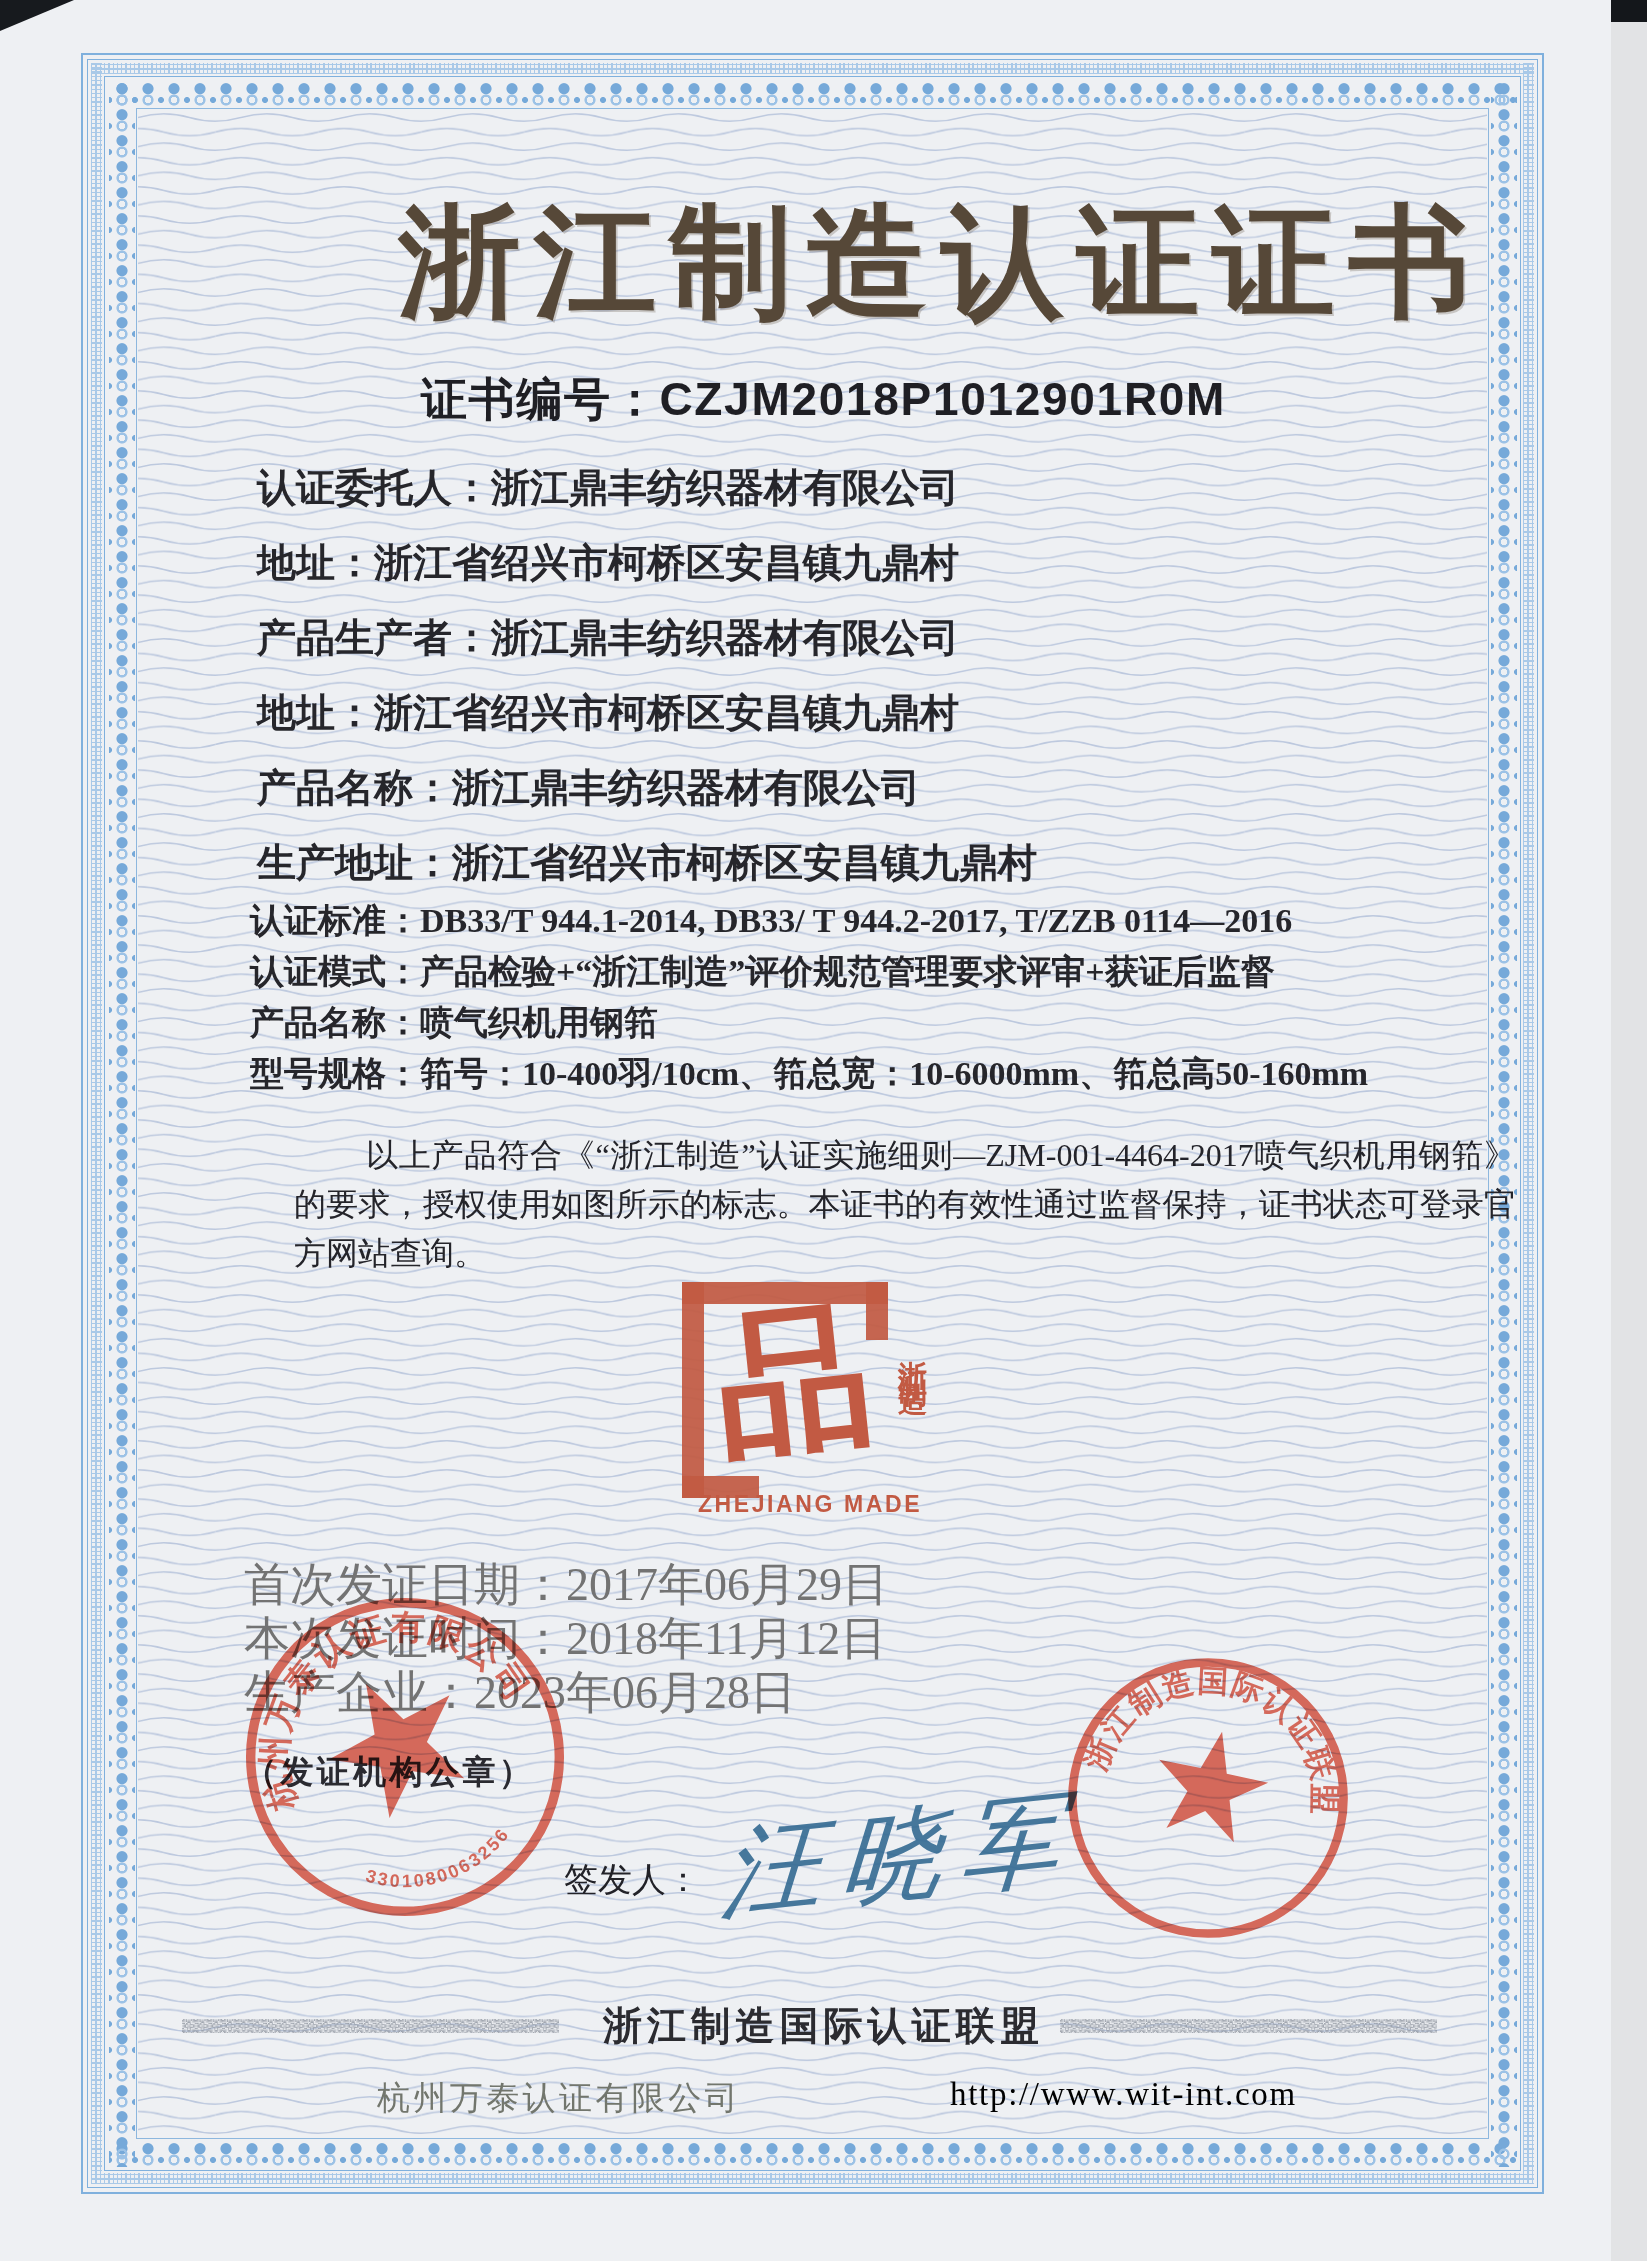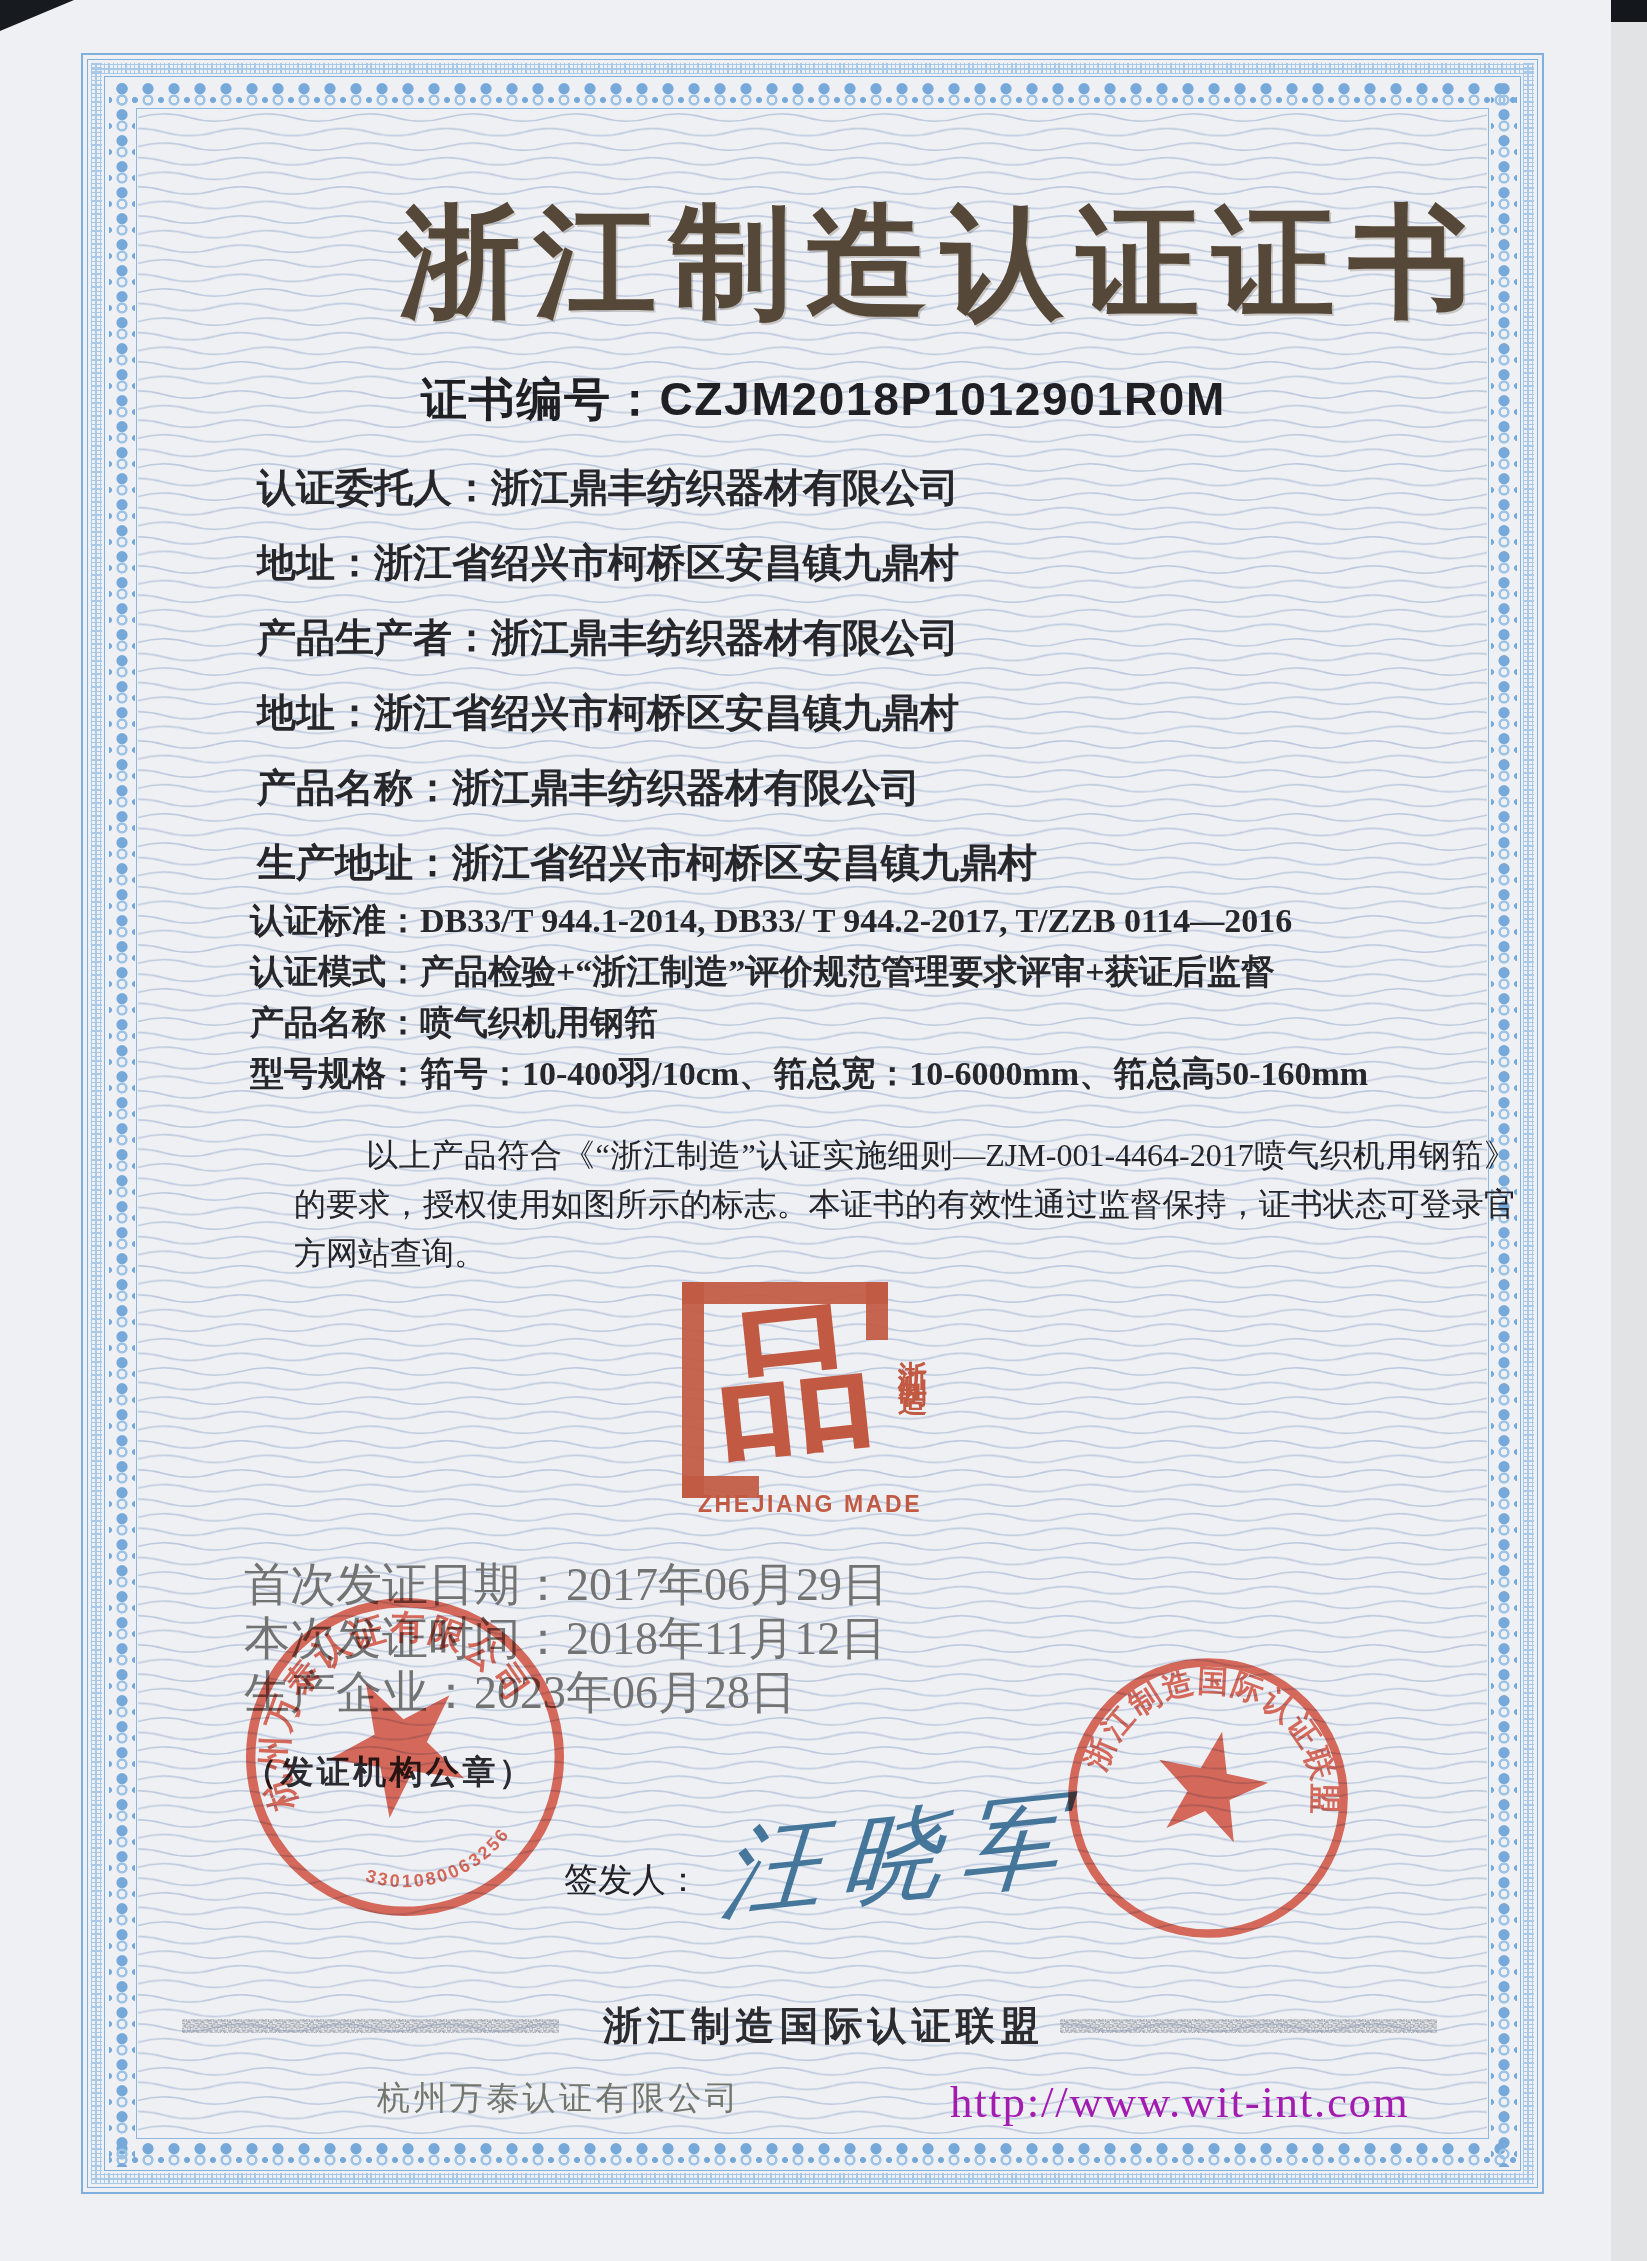--- a/index.html
+++ b/index.html
@@ -60,21 +60,21 @@
     letter-spacing:19px;transform:rotate(-6deg) skewX(-10deg);
     font-style:italic;opacity:.88;white-space:nowrap;}
   .alliance{left:223px;top:1999px;width:1201px;text-align:center;
     font-size:39px;font-weight:bold;letter-spacing:5.1px;color:#2b2b30;}
   .flourish{top:2019px;height:13.7px;
     background-image:repeating-radial-gradient(circle at 6.9px 6.9px,#9298a2 1.9px,rgba(0,0,0,0) 2.7px);
     background-size:13.7px 13.7px;opacity:.85;}
   .flourish-left{left:182px;width:377px;}
   .flourish-right{left:1060px;width:377px;}
   .footer-company{left:377px;top:2076px;font-size:33px;color:#72766d;letter-spacing:3.4px;}
-  .footer-url{left:950px;top:2076px;font-size:45px;color:#a21caf;letter-spacing:1.7px;}
+  .footer-url{left:950px;top:2076px;font-size:33px;color:#000000;letter-spacing:1.7px;}
   
   .logo{left:682px;top:1282px;width:250px;height:242px;}
   .logo .bar{background:#c25a43;opacity:.93;}
   .lg-top{left:0;top:0;width:206px;height:22px;}
   .lg-stub{left:184px;top:0;width:22px;height:58px;}
   .lg-left{left:0;top:0;width:22px;height:216px;}
   .lg-foot{left:0;top:194px;width:77px;height:22px;}
   .lg-mark{left:24px;top:5.1px;width:175px;height:189px;font-size:156px;line-height:189px;
     text-align:center;color:#c25a43;font-weight:bold;transform:rotate(-6deg);}
   .lg-side{left:211px;top:55px;writing-mode:vertical-rl;font-size:29px;font-weight:bold;

